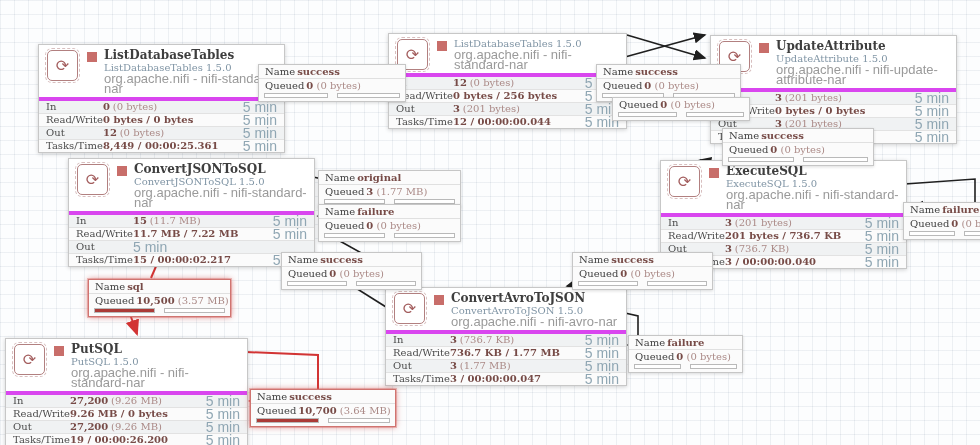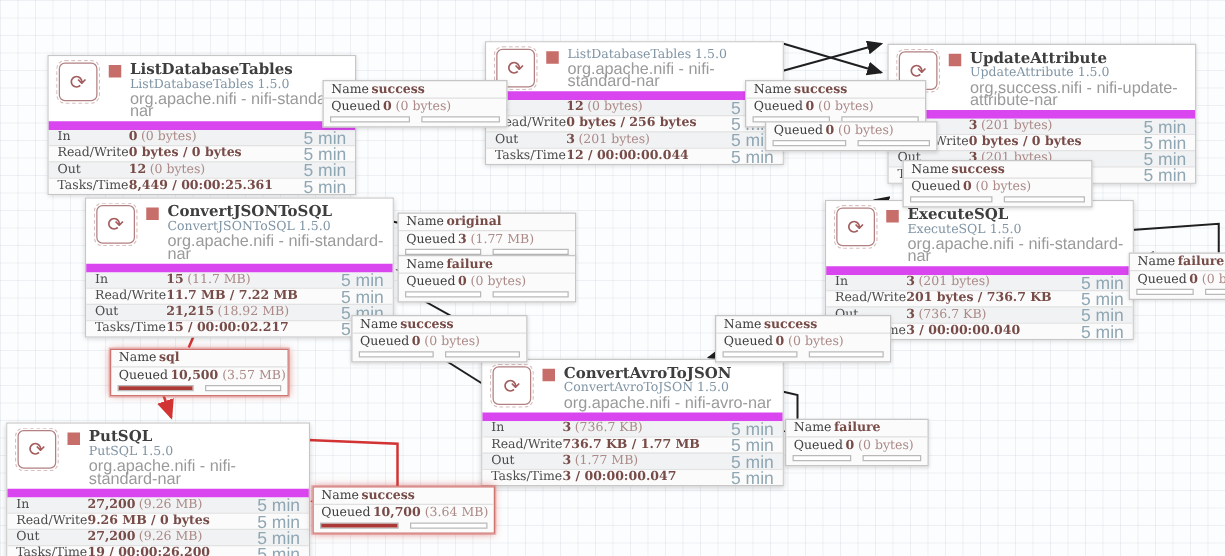--- a/index.html
+++ b/index.html
@@ -22,21 +22,21 @@
   .proc-header{display:flex;align-items:flex-start;padding:4px 7px 3px;background:#fff;}
   .stamp{width:29px;height:29px;flex:0 0 29px;border:1px solid #b28080;border-radius:5px;
          outline:1px dashed rgba(178,128,128,.5);outline-offset:1px;margin:1px 0 0 1px;
          display:flex;align-items:center;justify-content:center;
          color:#a35d5d;font-family:"DejaVu Sans",sans-serif;font-size:16px;background:#fff;}
   .stop-square{width:10px;height:10px;flex:0 0 10px;background:#c86e6a;margin:3px 7px 0 9px;}
   .proc-titles{min-width:0;}
   .proc-title{font-family:"DejaVu Serif",serif;font-weight:700;font-size:12px;color:#3e3e3e;line-height:13px;}
   .proc-type{font-family:"DejaVu Serif",serif;font-size:10px;color:#8095a5;line-height:12px;}
   .proc-bundle{font-size:13px;color:#9a9a9a;line-height:10px;}
-  .stat-rows{border-top:7px solid #d946ef;}
+  .stat-rows{border-top:4px solid #d946ef;}
   .stat-row{display:flex;height:12px;line-height:12px;font-size:10px;padding:0 7px;align-items:center;}
   .stat-row + .stat-row{border-top:1px solid #e2e2e2;}
   .stat-row:nth-child(odd){background:#f0f2f3;}
   .stat-row:nth-child(even){background:#fbfbfb;}
   .stat-label{width:57px;flex:0 0 57px;font-family:"DejaVu Serif",serif;color:#4c4c4c;}
   .stat-value{flex:1;white-space:nowrap;overflow:hidden;}
   .vb{font-family:"DejaVu Serif",serif;font-weight:700;color:#774b47;}
   .vl{font-family:"DejaVu Serif",serif;color:#ab8a87;}
   .stat-window{color:#8fa6b3;font-size:14px;}
 
@@ -154,21 +154,21 @@
     </div>
     <div class="proc" style="left: 710px; top: 35px; width: 245px;">
       <div class="proc-header">
         <div class="stamp">
           <span>⟳</span>
         </div>
         <div class="stop-square"></div>
         <div class="proc-titles">
           <div class="proc-title">UpdateAttribute</div>
           <div class="proc-type">UpdateAttribute 1.5.0</div>
-          <div class="proc-bundle">org.success.nifi - nifi-update-attribute-nar</div>
+          <div class="proc-bundle">org.apache.nifi - nifi-update-attribute-nar</div>
         </div>
       </div>
       <div class="stat-rows">
         <div class="stat-row">
       <span class="stat-label">In</span>
       <span class="stat-value"><span class="vb">3</span> <span class="vl">(201 bytes)</span></span>
       <span class="stat-window">5 min</span>
     </div>
         <div class="stat-row">
       <span class="stat-label">Read/Write</span>
@@ -205,21 +205,20 @@
       <span class="stat-value"><span class="vb">15</span> <span class="vl">(11.7 MB)</span></span>
       <span class="stat-window">5 min</span>
     </div>
         <div class="stat-row">
       <span class="stat-label">Read/Write</span>
       <span class="stat-value"><span class="vb">11.7 MB / 7.22 MB</span> <span class="vl"></span></span>
       <span class="stat-window">5 min</span>
     </div>
         <div class="stat-row">
       <span class="stat-label">Out</span>
-      <span class="stat-value"><span class="vb">21,215</span> <span class="vl">(18.92 MB)</span></span>
       <span class="stat-window">5 min</span>
     </div>
         <div class="stat-row">
       <span class="stat-label">Tasks/Time</span>
       <span class="stat-value"><span class="vb">15 / 00:00:02.217</span> <span class="vl"></span></span>
       <span class="stat-window">5 min</span>
     </div>
       </div>
     </div>
     <div class="proc" style="left: 660px; top: 160px; width: 245px;">

